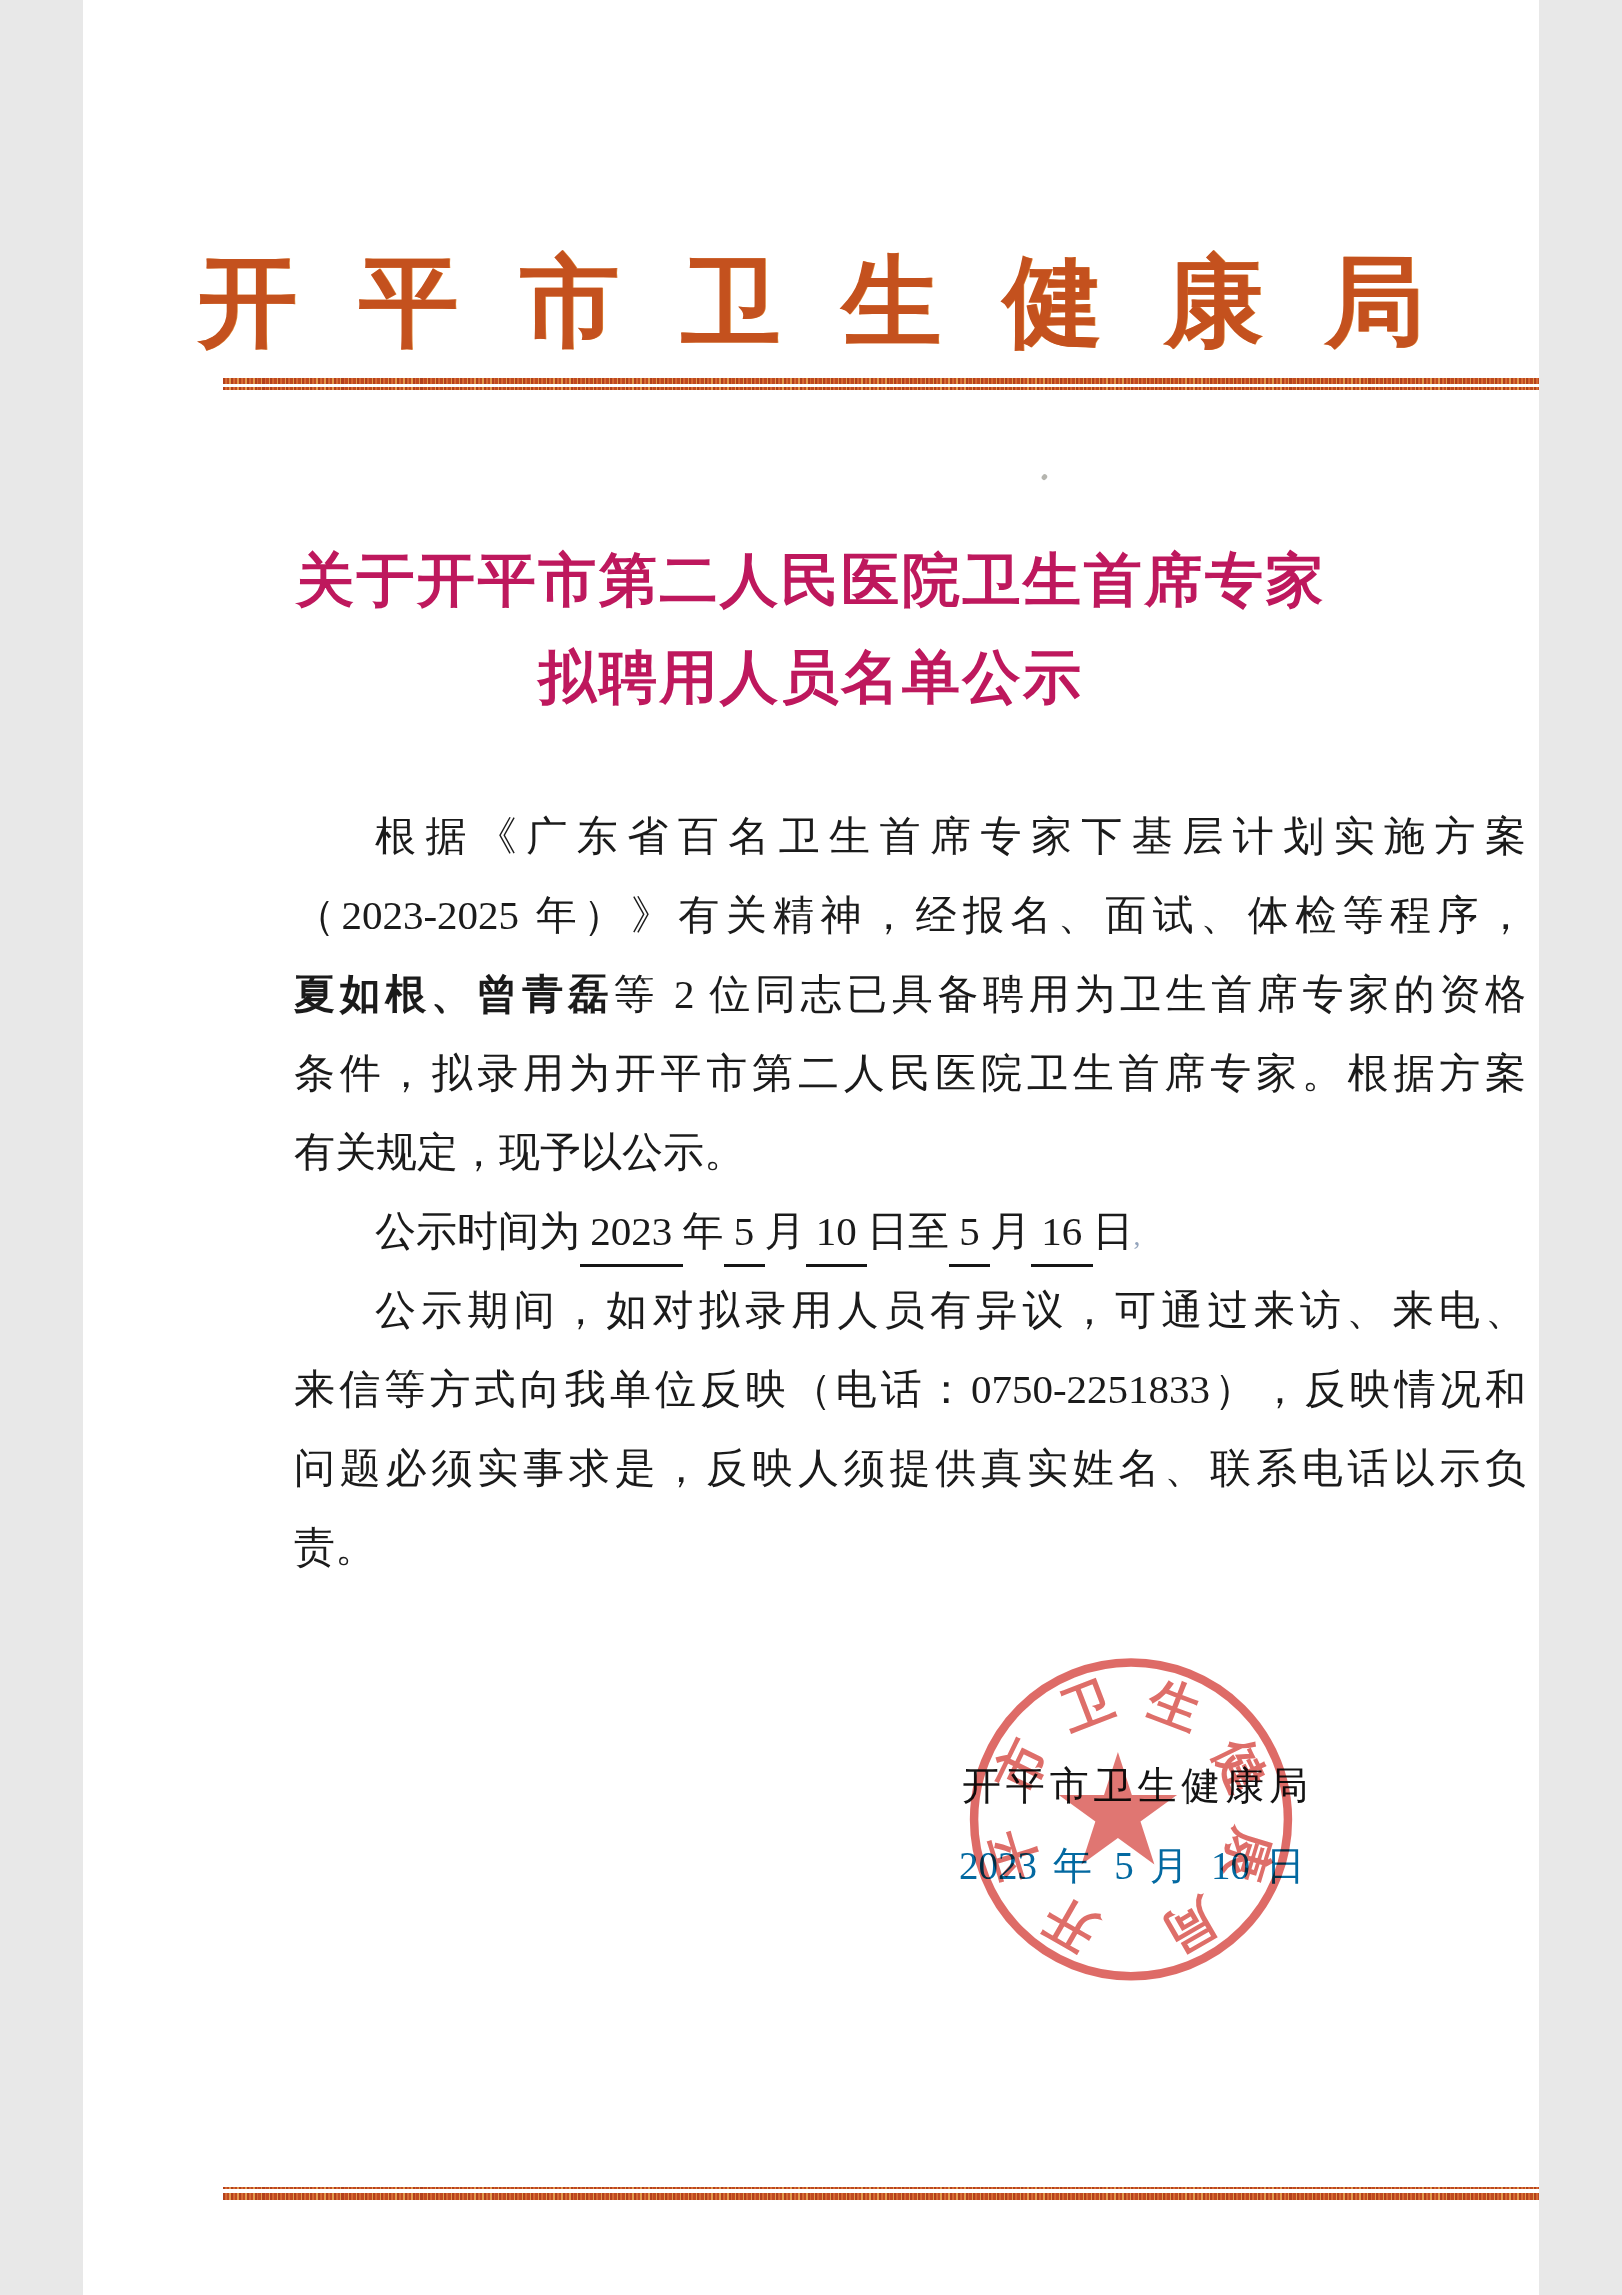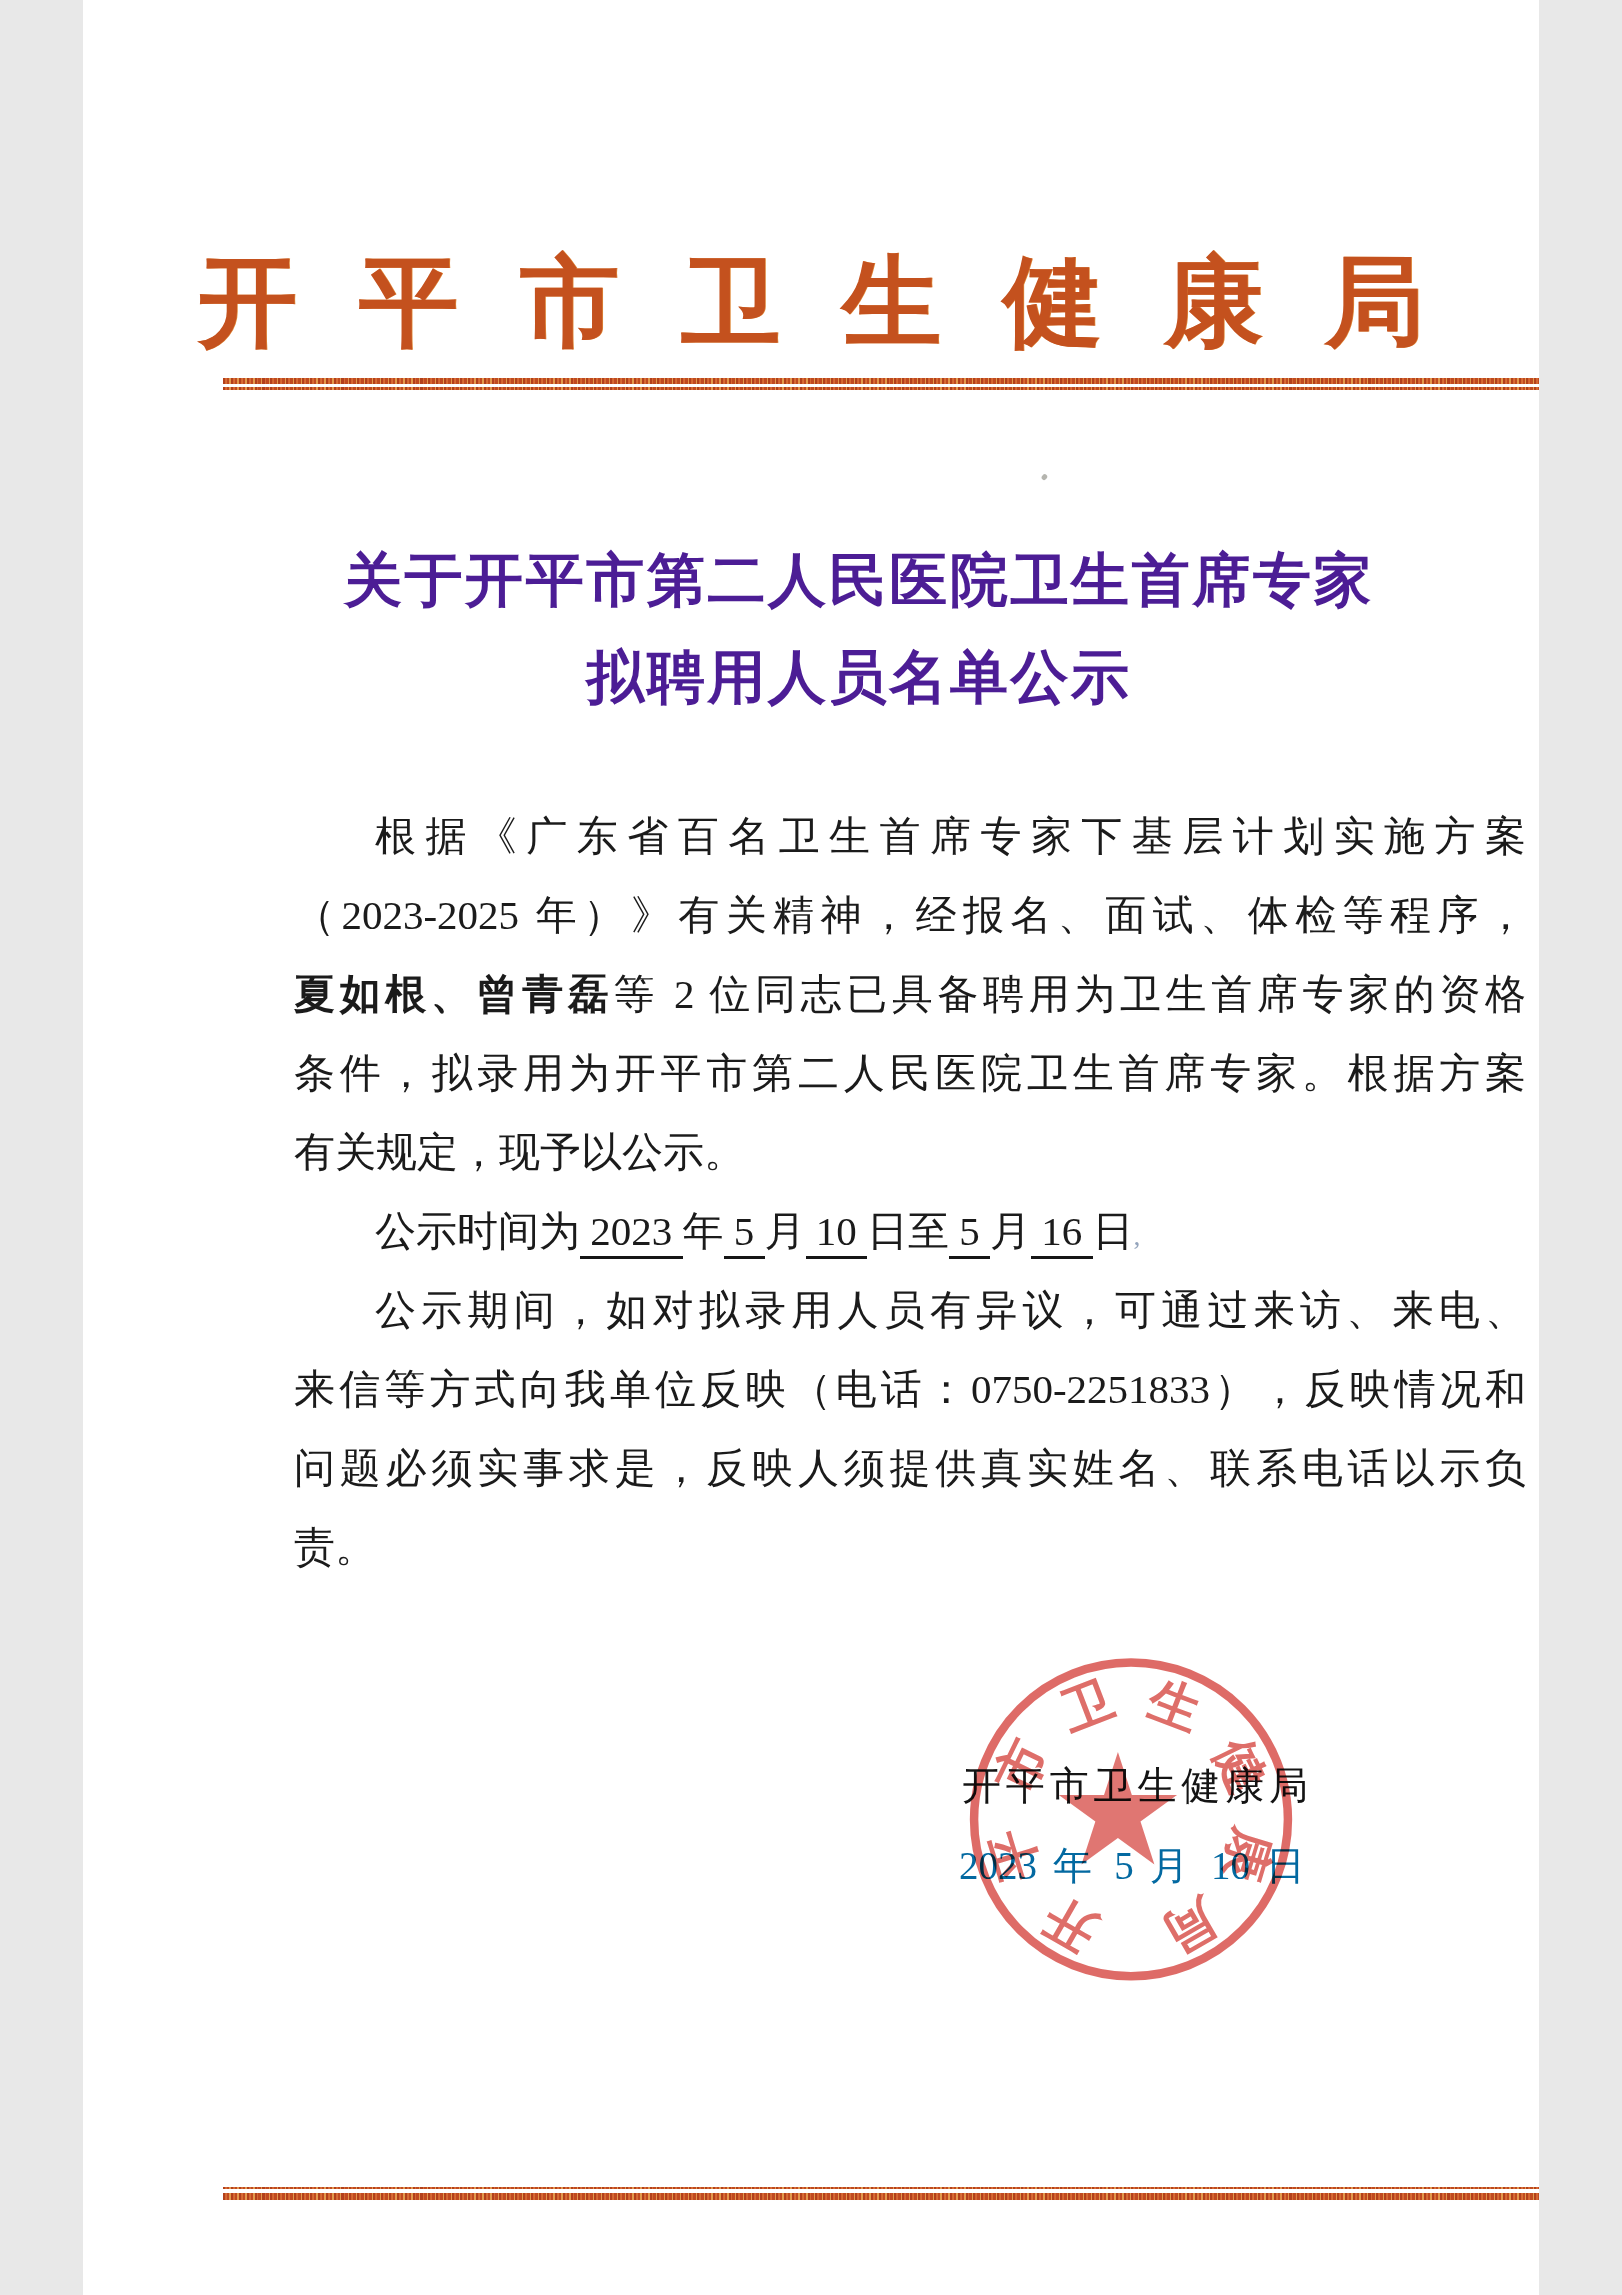--- a/index.html
+++ b/index.html
@@ -37,43 +37,42 @@
   .rule-bottom-thin{top:2187px;height:2px;}
   .rule-bottom-thick{top:2193px;height:6.5px;}
 
   
   .doc-title{
     position:absolute;left:0;top:531px;width:100%;
     text-align:center;
     font-family:"Liberation Sans","DejaVu Sans",sans-serif;
     font-weight:900;
     font-size:58px;line-height:97px;
-    color:#4c1d95;
+    color:#be185d;
     letter-spacing:2.6px;
-    padding-left:48px;
   }
 
   
   .body-block{
     position:absolute;left:211px;top:797px;width:1232px;
     font-size:41px;line-height:79px;
     color:#1b1b1b;
   }
   .body-line{height:79px;white-space:nowrap;}
   .body-line.fill{
     white-space:normal;
     text-align:justify;
     text-align-last:justify;
     text-justify:inter-character;
   }
   .body-line.indent{text-indent:81px;}
   .seg-bold{font-weight:bold;margin-top:8px;}
   .seg-underline{
     border-bottom:3.3px solid #161616;
-    padding-bottom:2px;
+    padding-bottom:10px;
     white-space:pre;
   }
   .faint-mark{color:#94a4bc;font-size:27.5px;}
 
   
   .sign-agency{
     position:absolute;left:879px;top:1760px;width:346px;
     font-size:39px;line-height:52px;color:#141414;
     text-align:justify;text-align-last:justify;text-justify:inter-character;
   }

